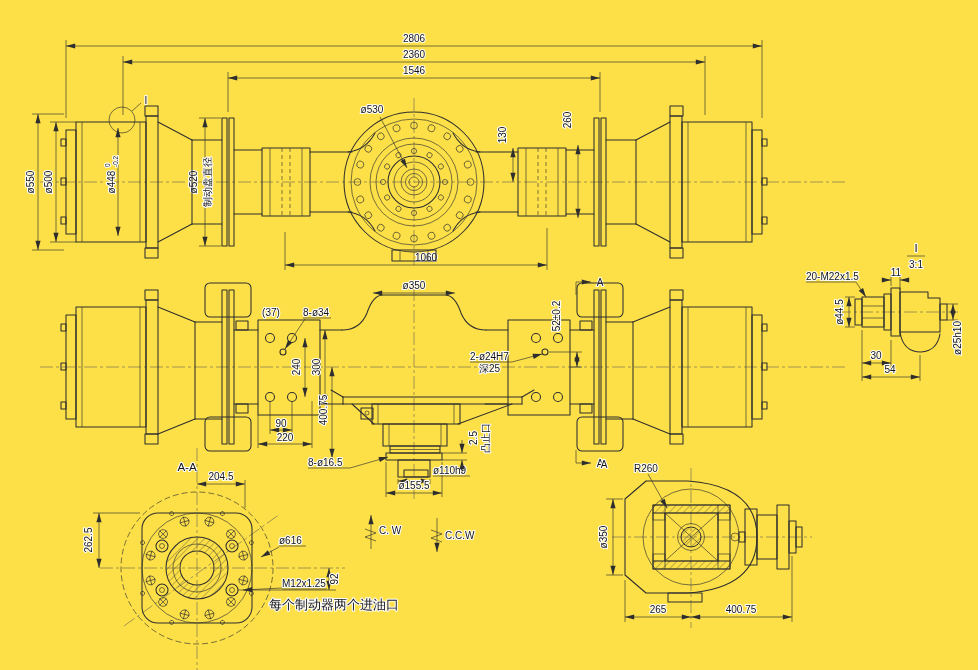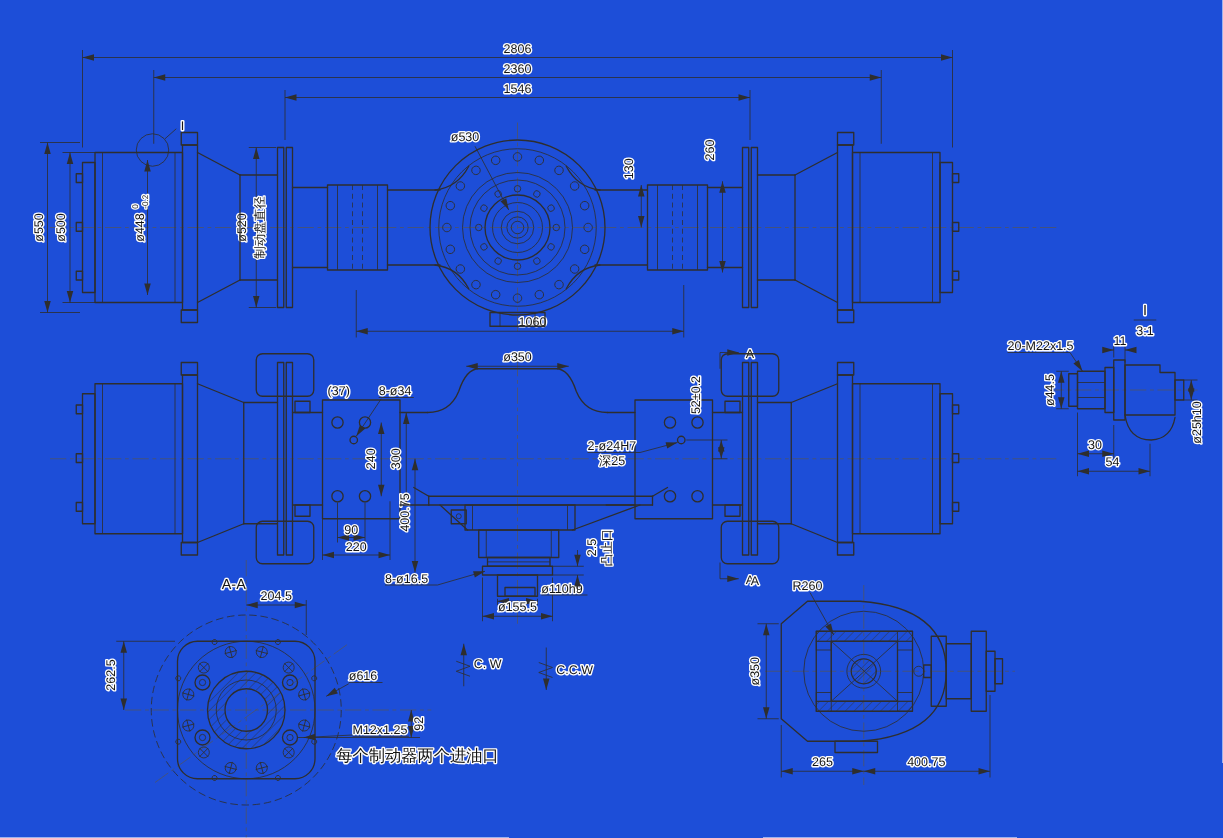--- a/index.html
+++ b/index.html
@@ -1,16 +1,16 @@
 <!DOCTYPE html>
 <html><head>
 <meta charset="utf-8">
 <style>
   html,body{margin:0;padding:0;background:#fff;}
-  .stage{width:978px;height:670px;background:#1d4ed8;position:relative;overflow:hidden;}
+  .stage{width:978px;height:670px;background:#fde047;position:relative;overflow:hidden;}
   svg{display:block;}
   .ol{fill:none;stroke:#2e2e2e;stroke-width:1.05;stroke-linecap:round;stroke-linejoin:round;}
   .tl{fill:none;stroke:#2e2e2e;stroke-width:.65;}
   .dl{fill:none;stroke:#2e2e2e;stroke-width:.65;}
   .cl{fill:none;stroke:#555;stroke-width:.55;stroke-dasharray:13 3 3 3;}
   .hl{fill:none;stroke:#2e2e2e;stroke-width:.65;stroke-dasharray:6 3;}
   .dv{fill:none;stroke:#2e2e2e;stroke-width:.6;stroke-dasharray:4 3;}
   text{font-family:"Liberation Sans","DejaVu Sans",sans-serif;font-size:10px;fill:#141414;
        paint-order:stroke;stroke:#fdfdfd;stroke-width:2.2px;stroke-linejoin:round;}
   .t-s{font-size:6.5px;}

